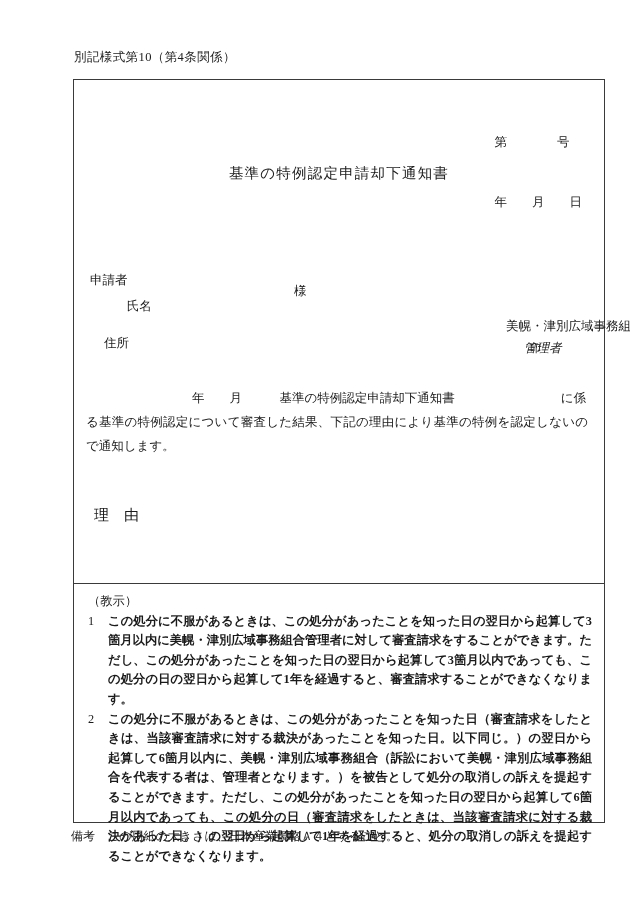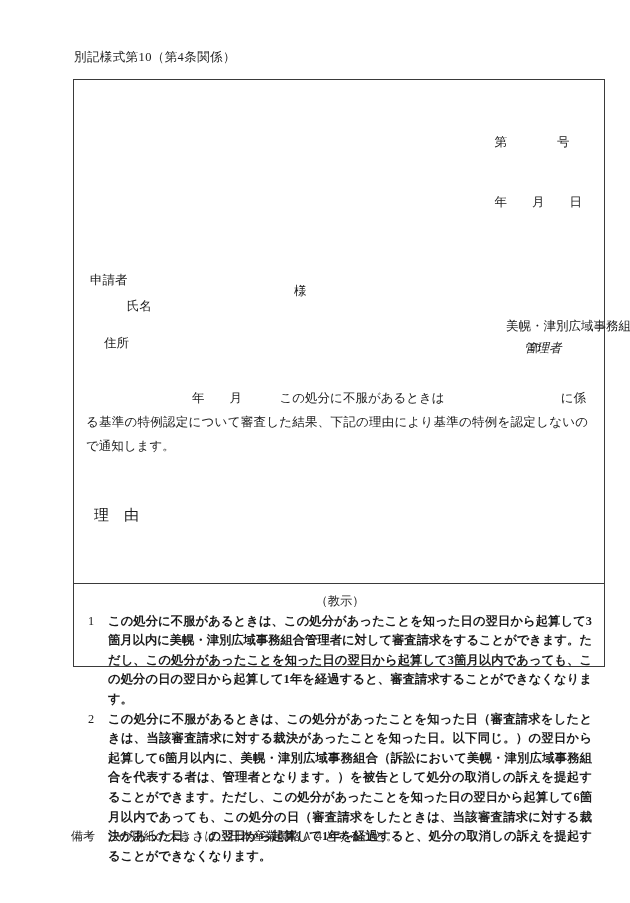--- a/index.html
+++ b/index.html
@@ -25,21 +25,21 @@
     letter-spacing: 0.4px;
     white-space: pre;
   }
 
   
   .frame {
     position: absolute;
     left: 73px;
     top: 79px;
     width: 532px;
-    height: 588px;
+    height: 744px;
     border: 1.3px solid #3a3a3a;
     box-sizing: border-box;
   }
 
   
   .main-panel {
     position: absolute;
     left: 0;
     top: 0;
     right: 0;
@@ -172,21 +172,20 @@
     right: 0;
     bottom: 0;
     padding: 8px 12px 0 12px;
     box-sizing: border-box;
     font-size: 12.3px;
     line-height: 19.6px;
   }
   .notice-head {
     white-space: pre;
     padding-left: 2px;
-    text-align: center;
   }
   .notice-item {
     position: relative;
     padding-left: 22px;
     margin-top: 0px;
     text-align: justify;
     text-justify: inter-ideograph;
   }
   .notice-item .num {
     position: absolute;
@@ -212,40 +211,41 @@
 
 <div class="frame">
 
   <div class="main-panel">
 
     <div class="docnum">
       <div>第　　　　号</div>
       <div>年　　月　　日</div>
     </div>
 
+    <div class="doc-title">基準の特例認定申請却下通知書</div>
 
     <div class="applicant">
       <div>申請者</div>
       <div class="addr">住所</div>
     </div>
 
     <div class="name-row">
       <span>氏名</span>
       <span class="sama">様</span>
     </div>
 
     <div class="issuer">
       <span class="org">美幌・津別広域事務組合</span>
       <span class="role">管理者</span>
       <span class="seal">印</span>
     </div>
 
     <div class="body-text">
       <div class="body-line1">
-        <span class="dateblank">年　　月　　　この処分に不服があるときは</span>
+        <span class="dateblank">年　　月　　　基準の特例認定申請却下通知書</span>
         <span class="tail">に係</span>
       </div>
       <div class="body-rest">る基準の特例認定について審査した結果、下記の理由により基準の特例を認定しないので通知します。</div>
     </div>
 
     <div class="reason">理　由</div>
   </div>
 
   <div class="notice-panel">
     <div class="notice-head">（教示）</div>

